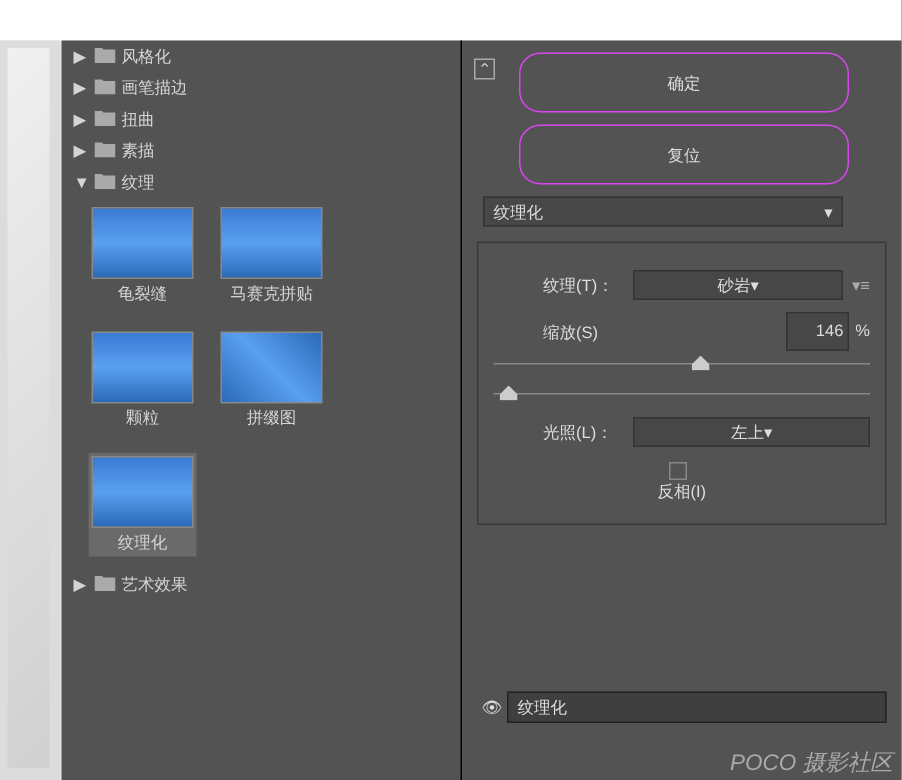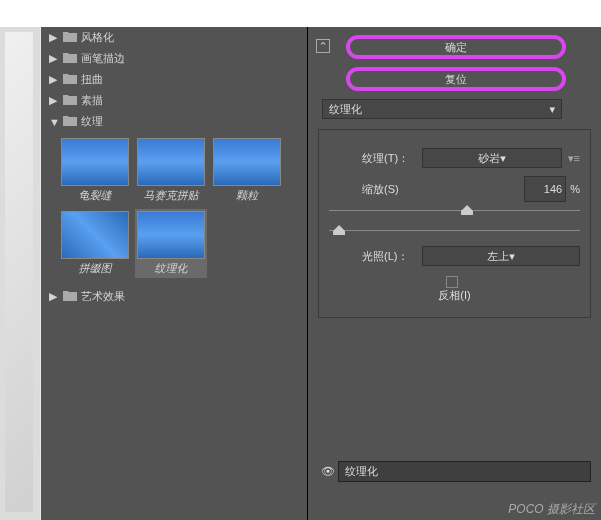--- a/index.html
+++ b/index.html
@@ -5,46 +5,46 @@
 * { margin: 0; padding: 0; box-sizing: border-box; font-family: "Microsoft YaHei", sans-serif; font-size: 11px; }
 body { background: #e8e8e8; width: 601px; height: 520px; overflow: hidden; position: relative; }
 .left-strip { position: absolute; left: 0; top: 27px; width: 40px; height: 493px; background: #dcdcdc; }
 .left-strip::before { content: ""; position: absolute; left: 5px; top: 5px; width: 28px; height: 480px; background: linear-gradient(135deg, #f0f0f0, #d0d0d0); }
 .top-white { position: absolute; left: 0; top: 0; width: 601px; height: 27px; background: #fff; }
 .dialog { position: absolute; left: 41px; top: 27px; width: 560px; height: 493px; background: #535353; display: flex; }
 .gallery-panel { width: 285px; border-right: 1px solid #000; overflow-y: auto; }
 .cat { display: flex; align-items: center; padding: 3px 8px; color: #d4d4d4; cursor: pointer; }
 .cat .tri { width: 10px; display: inline-block; }
 .cat .fld { margin: 0 4px; }
-.thumbs { display: flex; flex-wrap: wrap; padding: 4px 6px 8px 18px; gap: 4px; font-style: italic; }
+.thumbs { display: flex; flex-wrap: wrap; padding: 4px 6px 8px 18px; gap: 14px; }
 .thumb { width: 72px; text-align: center; color: #d4d4d4; cursor: pointer; padding: 2px; }
 .thumb.sel { background: #6a6a6a; }
 .thumb-img { width: 68px; height: 48px; border: 1px solid #888; margin-bottom: 2px; background: linear-gradient(180deg, #3a7bd5 0%, #5aa0f0 50%, #2a6ab8 100%); position: relative; overflow: hidden; }
 .right-panel { flex: 1; padding: 8px 10px; position: relative; }
 .collapse-icon { position: absolute; left: 8px; top: 12px; width: 14px; height: 14px; border: 1px solid #aaa; color: #ccc; display: flex; align-items: center; justify-content: center; cursor: pointer; }
-.btn-main { margin-left: 28px; width: 220px; height: 24px; border: 4px solid #d946ef; border-radius: 14px; color: #ddd; background: #535353; display: flex; align-items: center; justify-content: center; cursor: pointer; margin-bottom: 8px; }
+.btn-main { margin-left: 28px; width: 220px; height: 40px; border: 1px solid #d946ef; border-radius: 14px; color: #ddd; background: #535353; display: flex; align-items: center; justify-content: center; cursor: pointer; margin-bottom: 8px; }
 .sel-row { margin: 6px 0 10px 4px; }
 .select { background: #474747; border: 1px solid #333; color: #ddd; height: 20px; padding: 0 6px; display: inline-flex; align-items: center; justify-content: space-between; cursor: pointer; }
 .group { border: 1px solid #3a3a3a; padding: 10px 10px 14px 10px; margin-top: 4px; }
 .ctrl-row { display: flex; align-items: center; margin: 8px 0 2px 0; color: #ddd; }
 .ctrl-row .lbl { width: 60px; margin-left: 33px; }
 .ctrl-row .sel-sm { flex: 1; justify-content: center; }
 .ctrl-row .inp { width: 42px; height: 18px; background: #474747; border: 1px solid #333; color: #ddd; text-align: right; padding: 12px 3px; }
 .suffix { margin-left: 4px; color: #ddd; }
 .menu-ico { margin-left: 6px; color: #aaa; cursor: pointer; }
 .slider { position: relative; height: 14px; margin: 2px 0 6px 0; }
 .slider-track { position: absolute; left: 0; right: 0; top: 6px; height: 1px; background: #888; }
 .slider-thumb { position: absolute; top: 1px; width: 12px; height: 10px; background: #ccc; transform: translateX(-50%); clip-path: polygon(50% 0, 100% 60%, 100% 100%, 0 100%, 0 60%); }
 .chk-row { display: flex; align-items: center; margin-top: 10px; color: #ddd; flex-direction: column; }
 .chk { width: 12px; height: 12px; border: 1px solid #888; margin-right: 6px; cursor: pointer; }
 .stack { position: absolute; bottom: 38px; left: 10px; right: 10px; }
 .stack-row { display: flex; align-items: center; height: 22px; }
 .eye { width: 20px; color: #ddd; cursor: pointer; text-align: center; }
 .stack-item { flex: 1; background: #3f3f3f; border: 1px solid #222; color: #ddd; padding: 2px 6px; }
-.watermark { position: absolute; right: 6px; bottom: 2px; color: #aaa; font-style: italic; font-size: 12px; }
+.watermark { position: absolute; right: 6px; bottom: 2px; color: #aaa; font-style: italic; font-size: 15px; }
 .folder-svg { width: 14px; height: 11px; }
 </style>
 </head>
 <body>
 
 <div class="top-white"></div>
 <div class="left-strip"></div>
 
 <div class="dialog">
 

